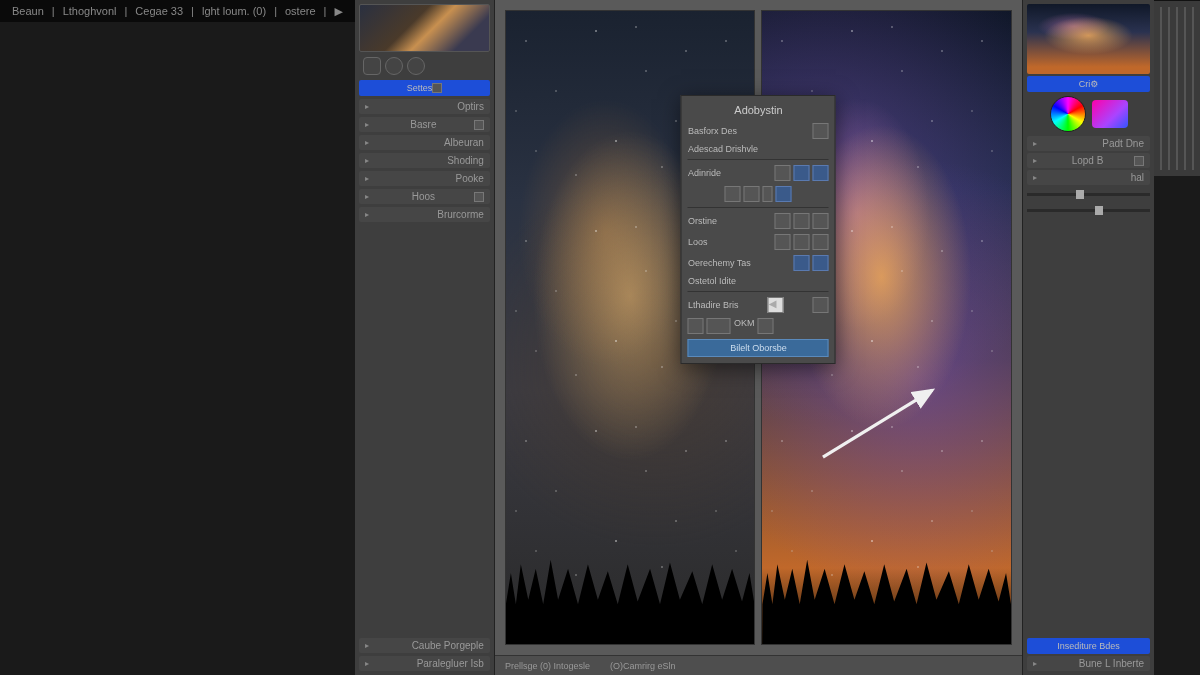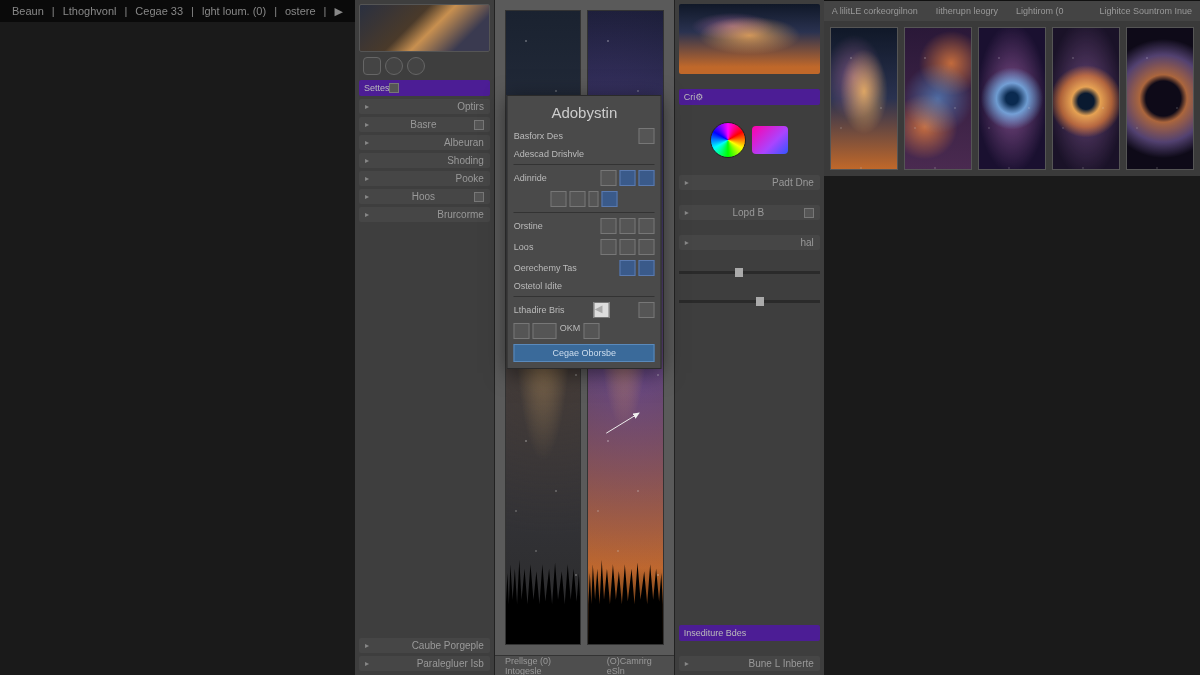--- a/index.html
+++ b/index.html
@@ -12,21 +12,21 @@
 .topbar span { white-space: nowrap; }
 
 
 .main-row { display: flex; flex: 1; min-height: 0; }
 
 
 .left-panel { width: 140px; background: #3e3e3e; border-right: 1px solid #222; display: flex; flex-direction: column; padding: 4px; gap: 3px; }
 .nav-thumb { width: 100%; height: 48px; background: linear-gradient(135deg,#2a3040 0%,#4a3a2a 40%,#c89050 55%,#3a3a50 80%),#222; border: 1px solid #555; border-radius: 2px; }
 .tool-row { display: flex; gap: 4px; height: 22px; align-items: center; padding: 2px 4px; }
 .tool-glyph { width: 18px; height: 18px; border: 1px solid #666; border-radius: 50%; background: #444; }
-.section-head { background: #4c1d95; height: 16px; border-radius: 2px; padding: 2px 5px; color: #bbb; font-size: 9px; display: flex; align-items: center; justify-content: flex-start; }
+.section-head { background: #1d4ed8; height: 16px; border-radius: 2px; padding: 2px 5px; color: #bbb; font-size: 9px; display: flex; align-items: center; justify-content: center; }
 .panel-item { height: 15px; background: #464646; border-radius: 2px; padding: 2px 6px; font-size: 10px; color: #999; display: flex; align-items: center; justify-content: space-between; }
 .panel-item::before { content: "▸"; font-size: 8px; margin-right: 4px; color: #888; }
 .sq { width: 10px; height: 10px; background: #555; border: 1px solid #777; }
 
 
 .center { flex: 1; background: #5a5a5a; display: flex; flex-direction: column; position: relative; }
 .compare { flex: 1; display: flex; gap: 6px; padding: 10px; }
 .img-pane { flex: 1; border: 1px solid #333; position: relative; overflow: hidden; }
 .sky { position: absolute; inset: 0; }
 .sky.before {
@@ -58,35 +58,35 @@
   radial-gradient(1px 1px at 5% 50%,#ccc,transparent),
   radial-gradient(1px 1px at 78% 78%,#fff,transparent);
   background-size: 200px 200px; background-repeat: repeat; opacity: .85;
 }
 .trees { position: absolute; bottom: 0; left: 0; right: 0; height: 14%; background: #000;
   clip-path: polygon(0 100%,0 55%,2% 20%,4% 55%,6% 10%,9% 50%,12% 15%,15% 55%,18% 5%,21% 50%,25% 15%,29% 55%,33% 10%,37% 50%,41% 18%,45% 55%,49% 10%,53% 52%,58% 15%,62% 55%,66% 8%,70% 50%,75% 18%,79% 55%,83% 10%,87% 50%,91% 15%,95% 52%,98% 20%,100% 55%,100% 100%);
 }
 .arrow { position: absolute; left: 20%; top: 50%; width: 55%; height: 30%; pointer-events: none; }
 
 
-.center-bottom { height: 20px; background: #4e4e4e; border-top: 1px solid #333; display: flex; align-items: center; padding: 0 10px; font-size: 9px; color: #999; gap: 28px; }
+.center-bottom { height: 20px; background: #4e4e4e; border-top: 1px solid #333; display: flex; align-items: center; padding: 0 10px; font-size: 9px; color: #999; gap: 20px; }
 
 
 .dialog { position: absolute; left: 50%; top: 14%; transform: translateX(-50%); width: 155px; background: #4a4a4a; border: 1px solid #2a2a2a; box-shadow: 0 4px 20px rgba(0,0,0,.5); padding: 6px; display: flex; flex-direction: column; gap: 5px; z-index: 10; }
-.dlg-title { text-align: center; font-size: 15px; color: #ccc; padding: 2px 0; }
+.dlg-title { text-align: center; font-size: 11px; color: #ccc; padding: 2px 0; }
 .dlg-row { display: flex; justify-content: space-between; align-items: center; gap: 4px; }
 .dlg-label { font-size: 9px; color: #bbb; }
 .dlg-tiles { display: flex; gap: 3px; flex-wrap: wrap; }
 .tile { width: 16px; height: 16px; background: #555; border: 1px solid #777; }
 .tile.blue { background: #3a5a8a; border-color: #5a7ab0; }
 .dlg-sep { height: 1px; background: #333; }
 .dlg-btn { height: 18px; background: #3a6a9a; border: 1px solid #5a8abc; color: #cde; font-size: 9px; display: flex; align-items: center; justify-content: center; cursor: pointer; }
 
 
-.right-panel { width: 150px; background: #3e3e3e; border-left: 1px solid #222; padding: 4px; display: flex; flex-direction: column; gap: 15px; }
+.right-panel { width: 132px; background: #3e3e3e; border-left: 1px solid #222; padding: 4px; display: flex; flex-direction: column; gap: 2px; }
 .right-thumb { width: 100%; height: 70px; border-radius: 2px; background:
   radial-gradient(ellipse 60% 45% at 50% 45%,rgba(255,180,90,0.75),transparent 60%),
   radial-gradient(ellipse 45% 30% at 38% 32%,rgba(200,120,180,0.55),transparent 65%),
   linear-gradient(180deg,#101828 0%,#2a3250 40%,#c0682a 90%);
 }
 .color-row { display: flex; gap: 6px; height: 40px; align-items: center; justify-content: center; }
 .wheel { width: 36px; height: 36px; border-radius: 50%; background: conic-gradient(#f0f,#f00,#ff0,#0f0,#0ff,#00f,#f0f); border: 1px solid #222; }
 .grad-swatch { width: 36px; height: 28px; border-radius: 4px; background: linear-gradient(135deg,#f0a,#a4f 60%,#35f); }
 .slider-row { height: 14px; display: flex; align-items: center; gap: 5px; }
 .slider-row .track { flex: 1; height: 3px; background: #2a2a2a; position: relative; }
@@ -250,21 +250,21 @@
           <span class="dlg-label">Lthadire Bris</span>
           <span class="tile" style="background:#ddd">◀</span>
           <span class="tile"></span>
         </div>
         <div class="dlg-tiles">
           <span class="tile"></span>
           <span class="tile" style="width:24px"></span>
           <span class="dlg-label">OKM</span>
           <span class="tile"></span>
         </div>
-        <div class="dlg-btn">Cegae Oborsbe</div>
+        <div class="dlg-btn">Bilelt Oborsbe</div>
       </div>
 
       <div class="center-bottom">
         <span>Prellsge (0) Intogesle</span>
         <span>(O)Camrirg eSln</span>
       </div>
     </div>
 
     <div class="right-panel">
       <div class="right-thumb"></div>
@@ -302,27 +302,20 @@
         </div>
       <div class="panel-item">
           <span>Bune L Inberte</span>
         </div>
     </div>
 
   </div>
 
   <div class="bottom">
     <div class="film">
-      <div class="film-head">
-        <span>A lilitLE corkeorgilnon</span>
-        <span>Iitherupn leogry</span>
-        <span>Lightirom (0</span>
-        <span style="flex:1"></span>
-        <span>Lighitce Sountrom Inue</span>
-      </div>
       <div class="film-row">
         <div class="film-item fi1">
             <div class="stars" style="opacity:.6"></div>
           </div>
         <div class="film-item fi2">
             <div class="stars" style="opacity:.6"></div>
           </div>
         <div class="film-item fi3">
             <div class="stars" style="opacity:.5"></div>
           </div>

